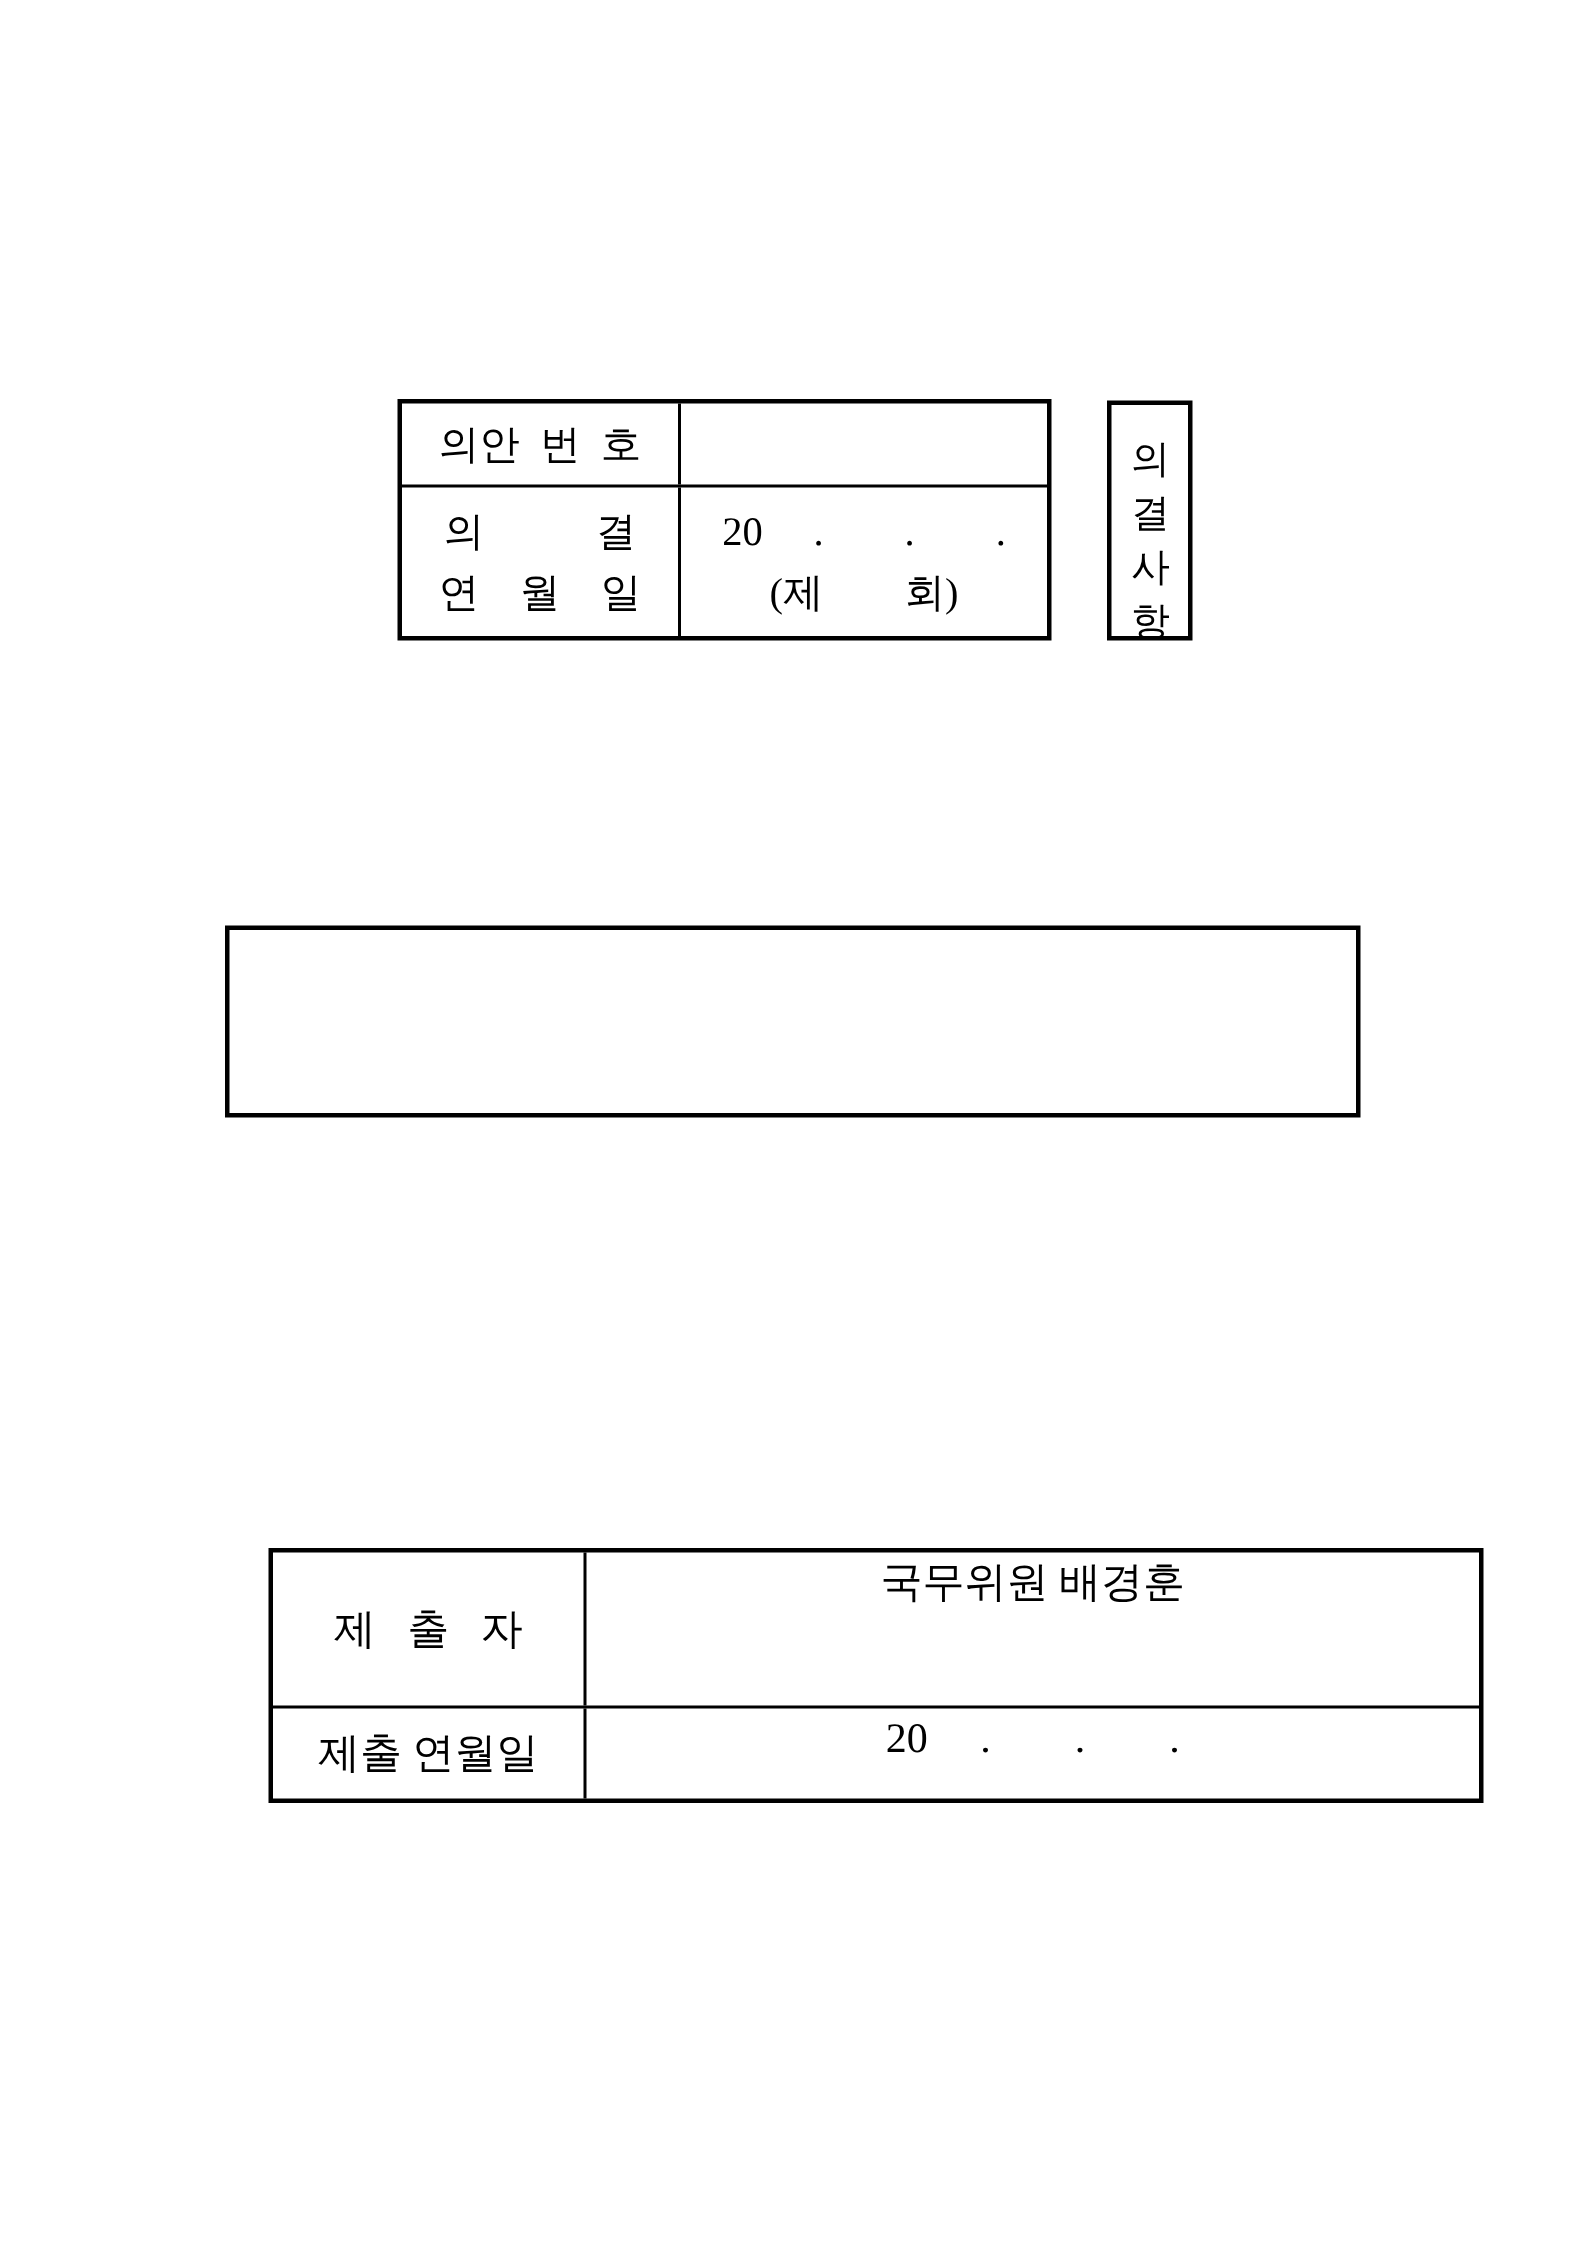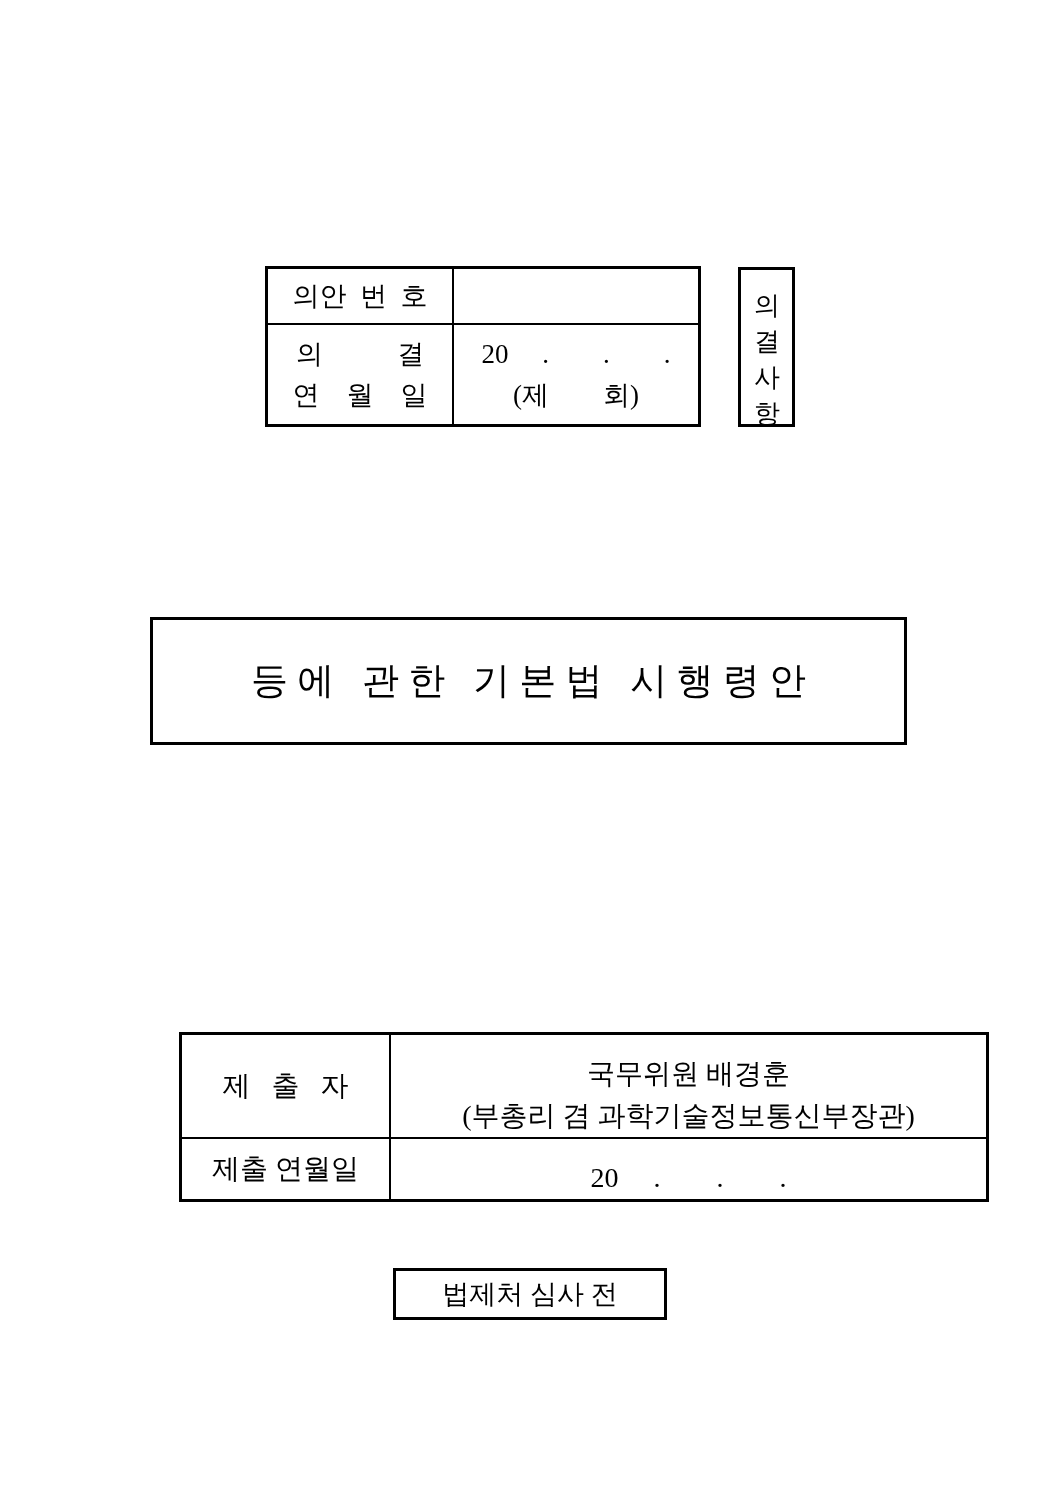--- a/index.html
+++ b/index.html
@@ -121,21 +121,21 @@
     display: flex;
     align-items: center;
     justify-content: center;
     box-sizing: border-box;
   }
   .submit-cell-value {
     flex: 1 1 auto;
     display: flex;
     flex-direction: column;
     align-items: center;
-    justify-content: flex-end;
+    justify-content: space-between;
     border-radius: 30px;
   }
   .submit-cell-value .line { line-height: 42px; }
 
   
   .review-box {
     position: absolute;
     left: 393px; top: 1268px;
     width: 274px; height: 52px;
     border: 3px solid #000;
@@ -165,36 +165,31 @@
         <div class="line pre">(제        회)</div>
       </div>
     </div>
   </div>
 
   <div class="resolution-box">
     <span class="vertical-text">의결사항</span>
   </div>
 
   <div class="title-box">
-    <div class="title-line pre">등 에   관 한   기 본 법   시 행 령 안</div>
   </div>
 
   <div class="submit-table">
     <div class="submit-row1">
       <div class="submit-cell-label pre">제   출   자</div>
       <div class="submit-cell-value">
         <div class="line pre">국무위원 배경훈</div>
-        <div class="line pre">(부총리 겸 과학기술정보통신부장관)</div>
       </div>
     </div>
     <div class="submit-row2">
       <div class="submit-cell-label pre">제출 연월일</div>
       <div class="submit-cell-value">
         <div class="line pre">20     .        .        .</div>
       </div>
     </div>
   </div>
 
-  <div class="review-box">
-    <span class="pre">법제처 심사 전</span>
-  </div>
 
 </div>
 
 </body></html>

